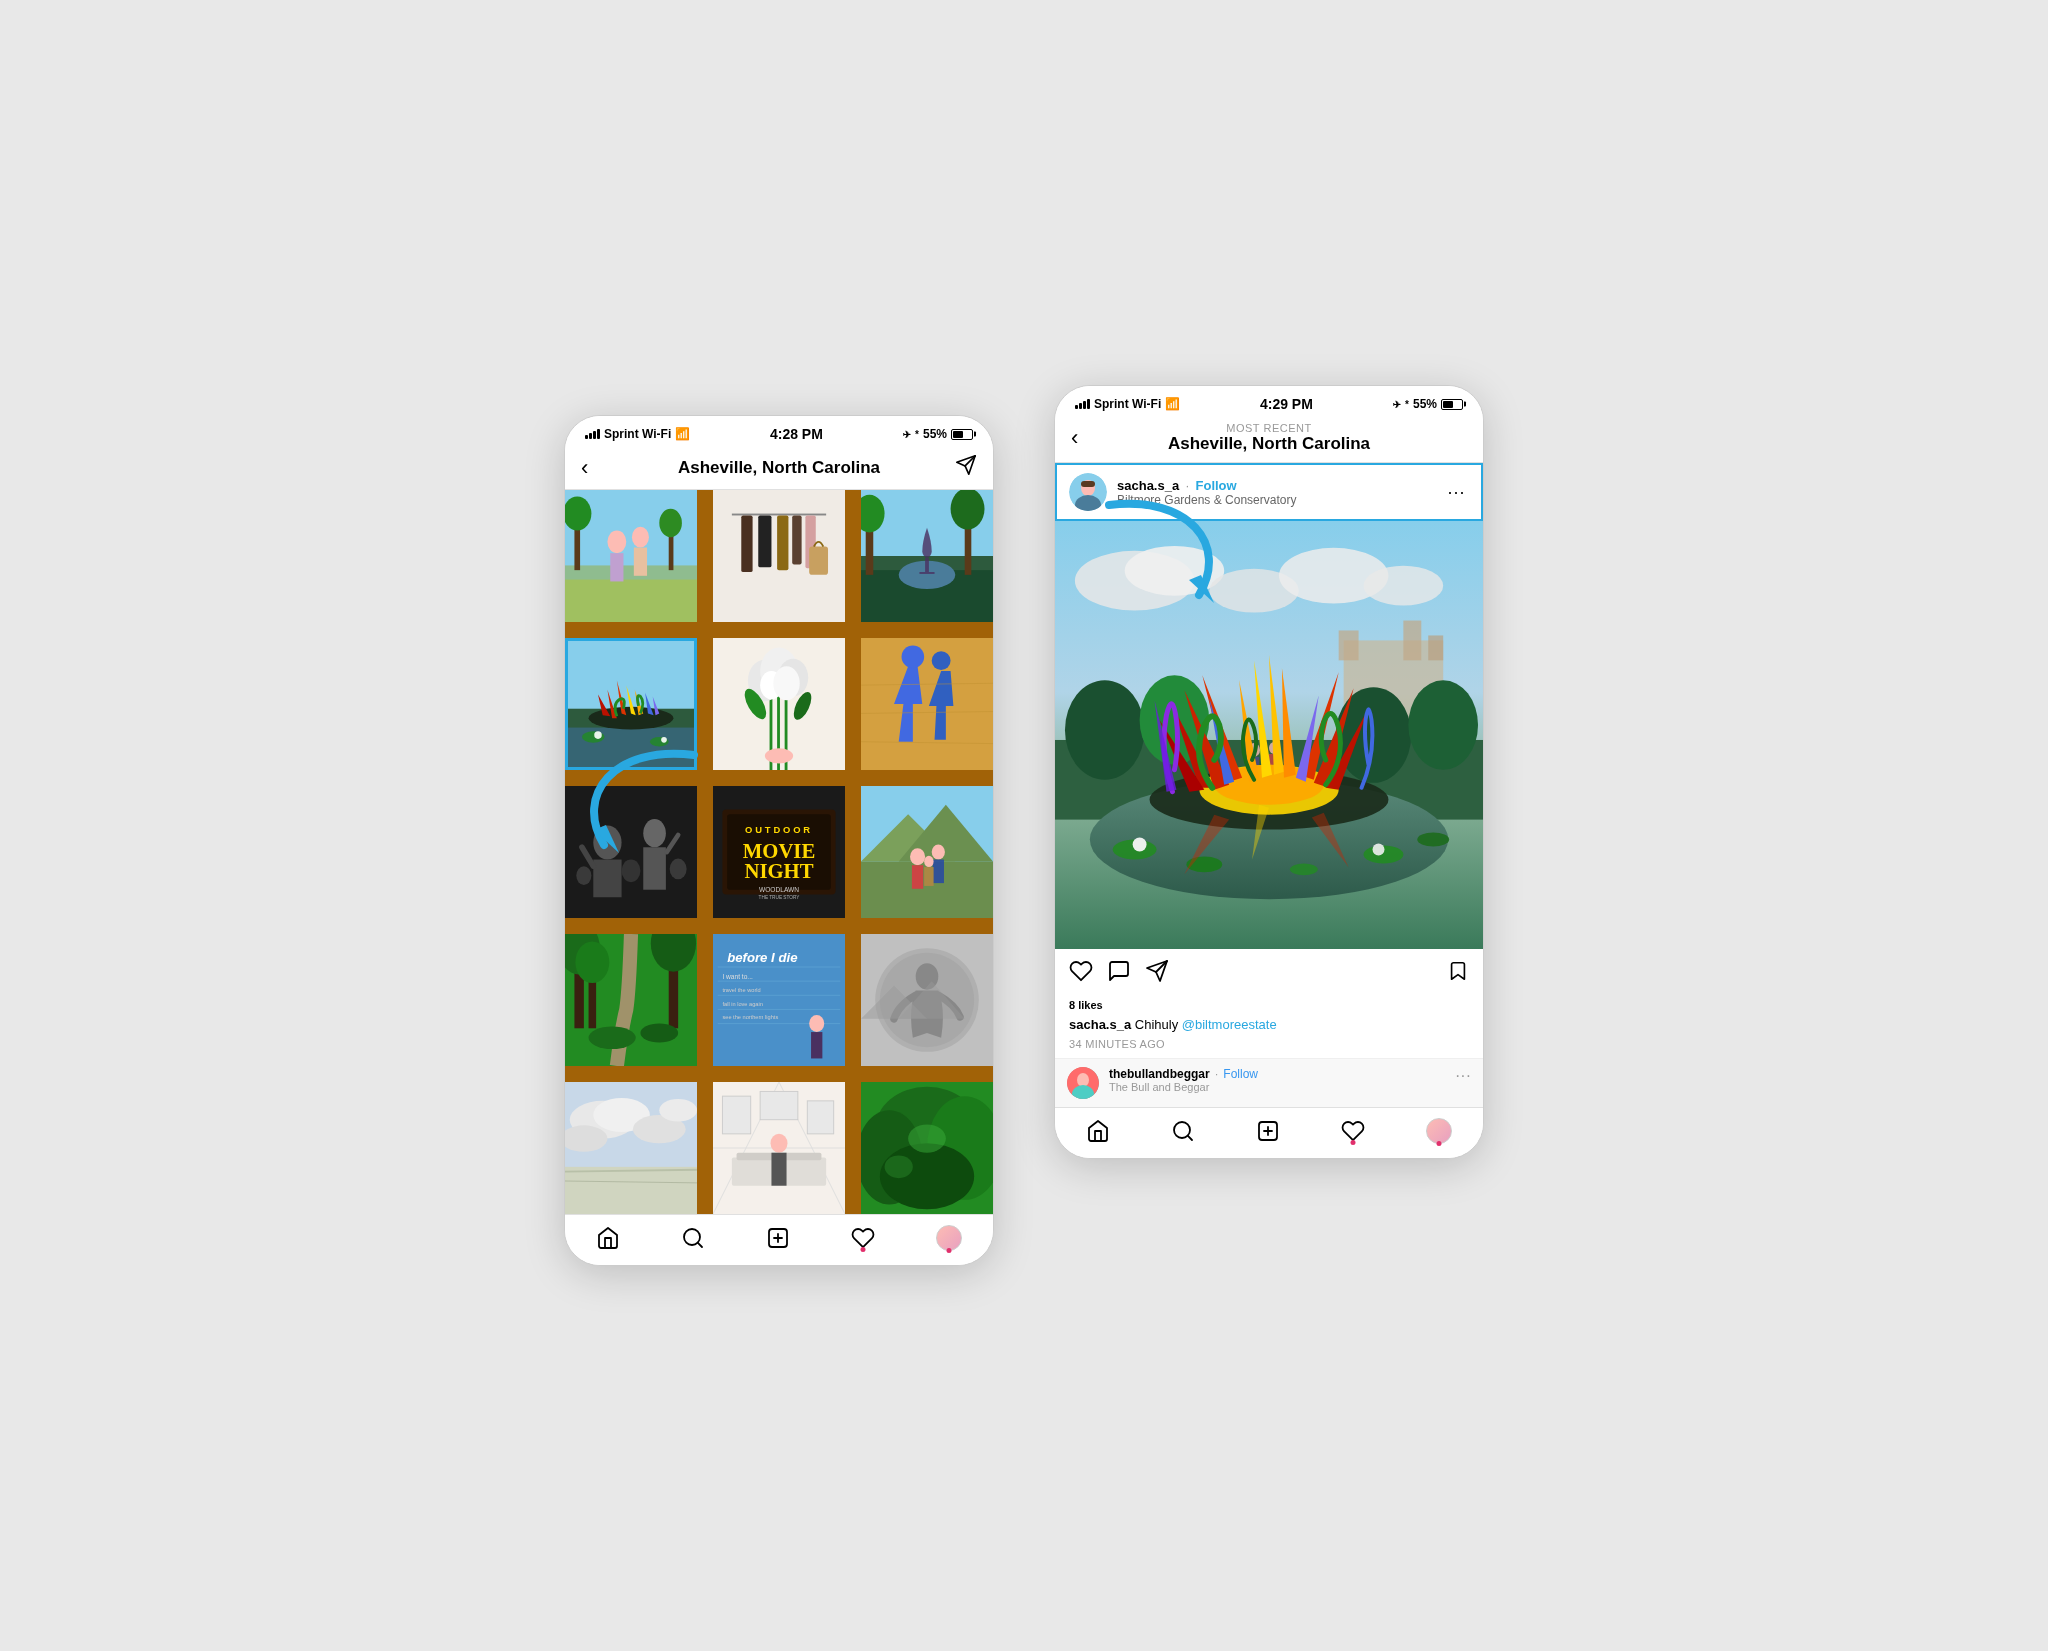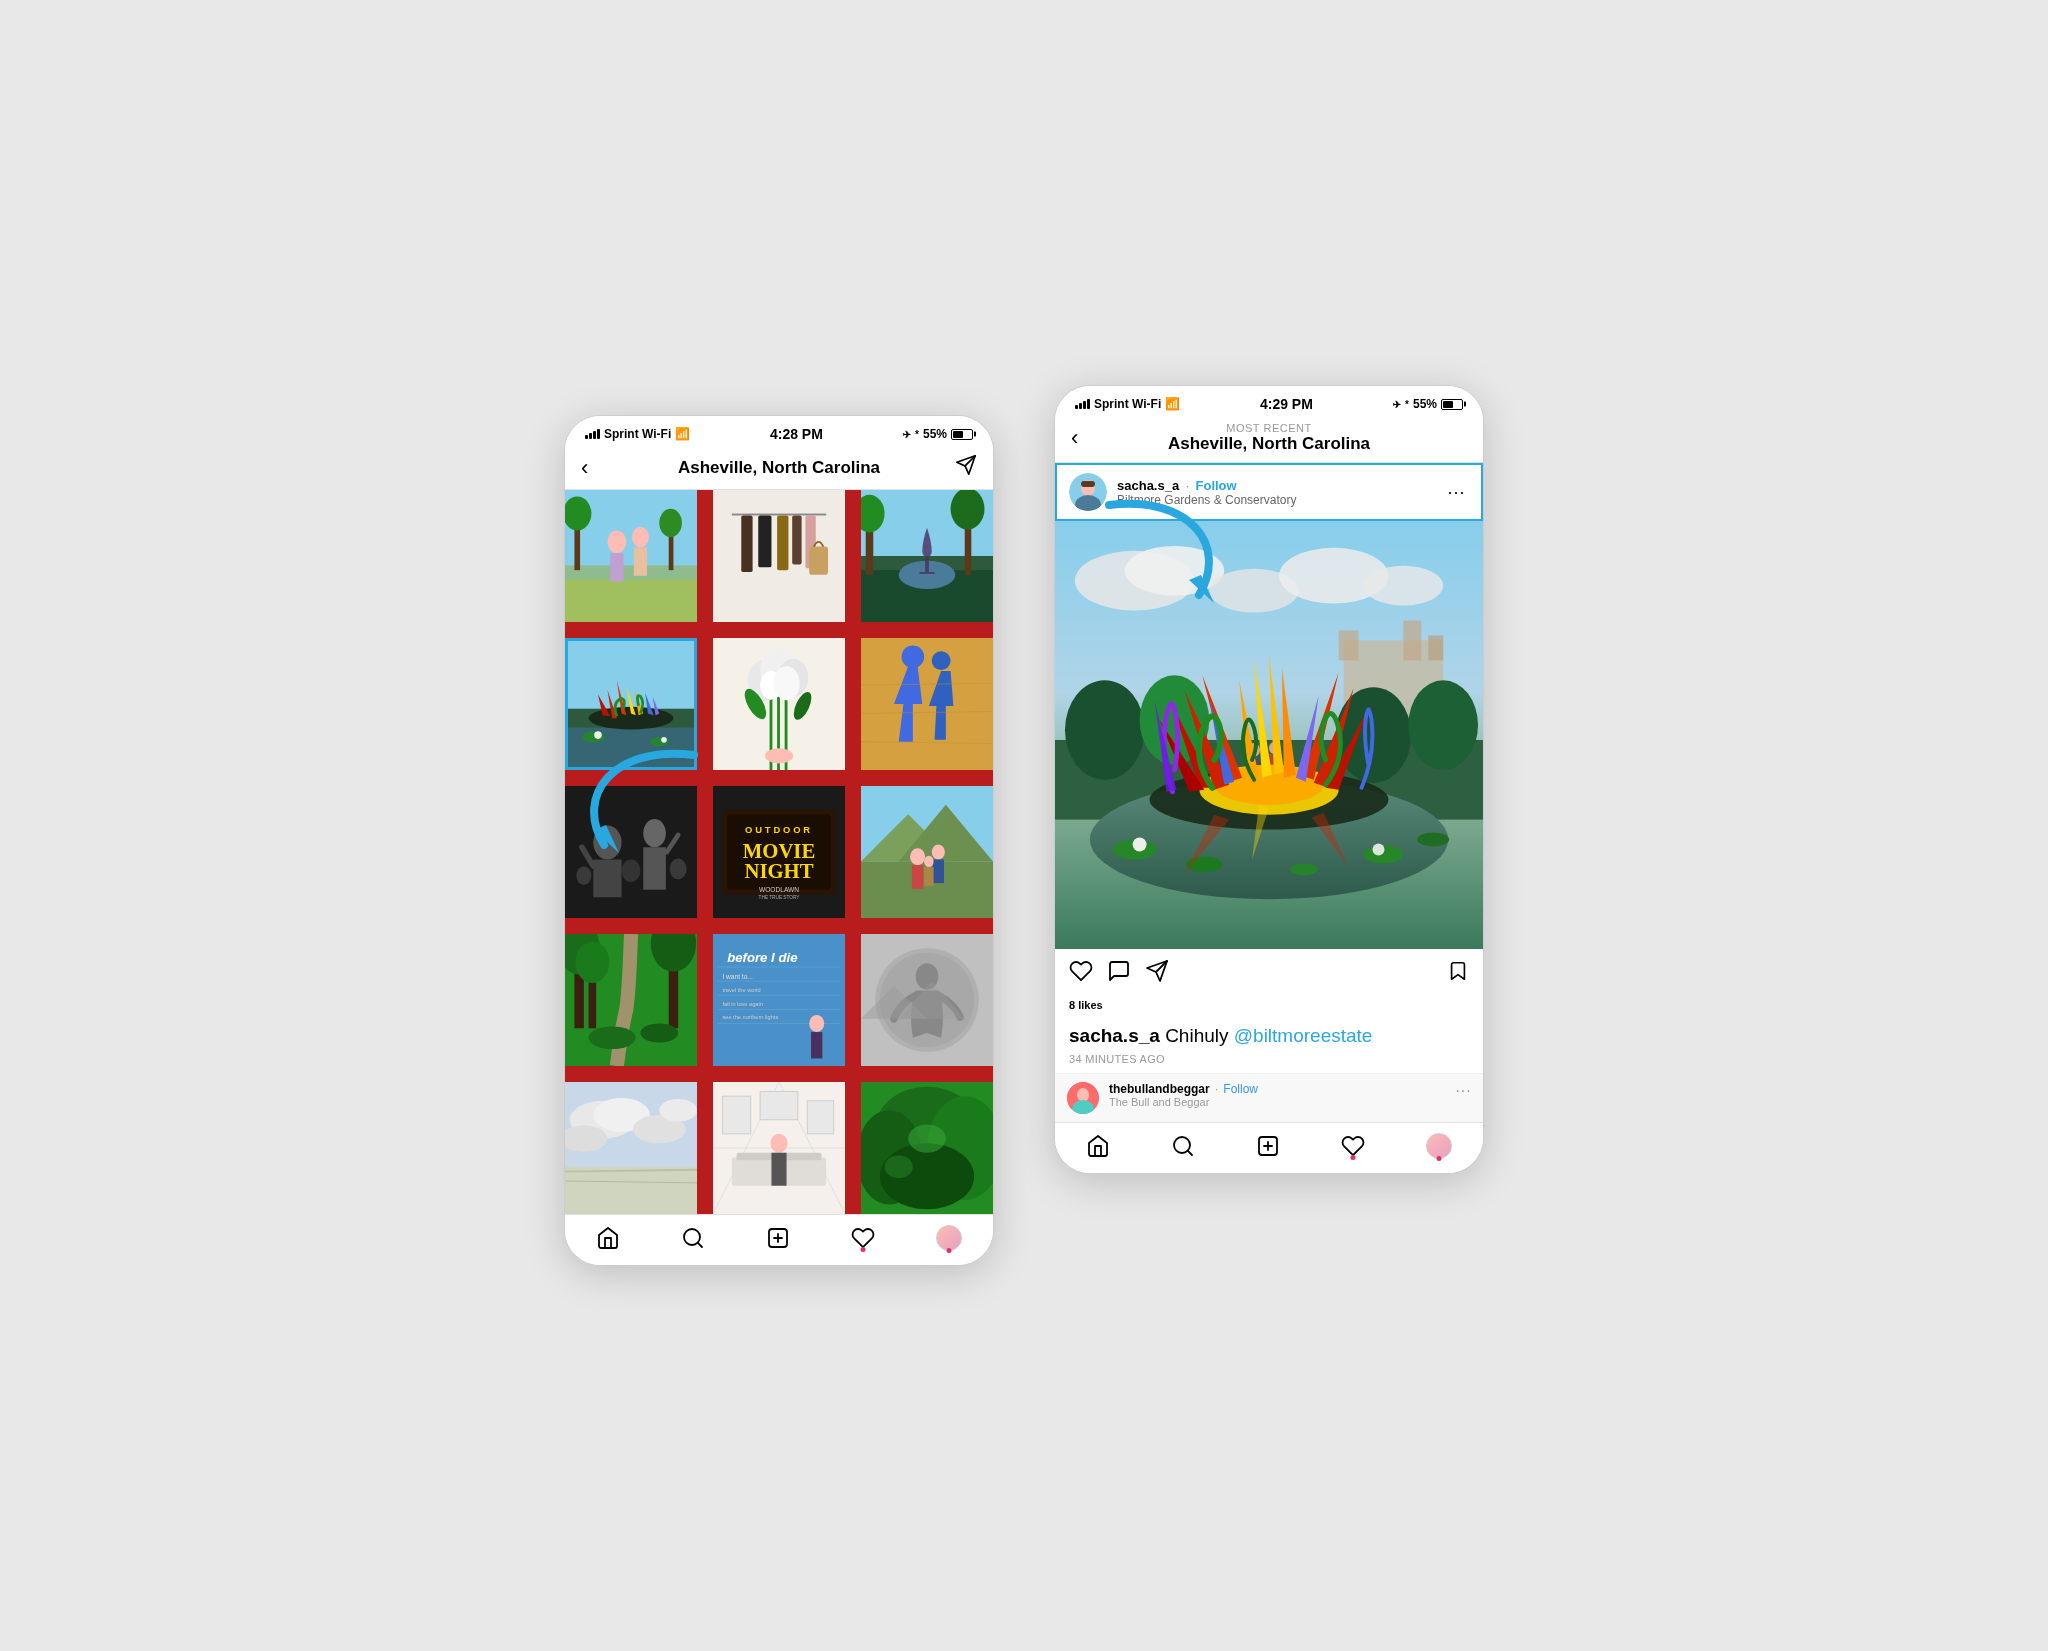--- a/index.html
+++ b/index.html
@@ -94,21 +94,21 @@
     }
     .nav-title-group { text-align: center; flex: 1; }
     .back-btn { font-size: 22px; color: #000; cursor: pointer; width: 30px; }
     .nav-action { font-size: 18px; color: #000; cursor: pointer; width: 30px; text-align: right; }
 
     
     .grid-container {
       display: grid;
       grid-template-columns: repeat(3, 1fr);
       gap: 16px;
-      background: #b91c1c;
+      background: #a16207;
     }
     .grid-item {
       aspect-ratio: 1;
       overflow: hidden;
       position: relative;
     }
 
     
     .photo-placeholder {
       width: 100%;
@@ -188,21 +188,21 @@
       justify-content: space-between;
       align-items: center;
       padding: 10px 14px;
       background: #fff;
     }
     .post-actions-left { display: flex; gap: 14px; }
     .action-icon { font-size: 22px; cursor: pointer; }
     .bookmark-icon { font-size: 22px; cursor: pointer; }
 
     .post-likes { font-size: 11px; font-weight: 600; padding: 0 14px 4px; color: #000; background: #fff; }
-    .post-caption { font-size: 19px; padding: 2px 14px 4px; background: #fff; color: #000; margin-top: 8px; }
+    .post-caption { font-size: 13px; padding: 2px 14px 4px; background: #fff; color: #000; }
     .post-caption .username { font-weight: 600; }
     .post-caption .mention { color: #29a8e0; }
     .post-time { font-size: 11px; color: #999; padding: 2px 14px 8px; background: #fff; letter-spacing: 0.3px; }
 
     
     .comment-preview {
       display: flex;
       align-items: flex-start;
       padding: 8px 12px;
       background: #f8f8f8;

